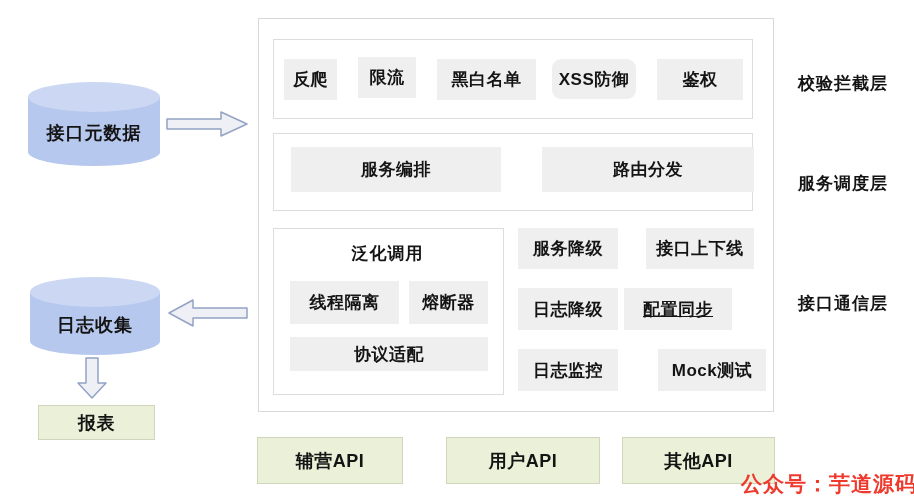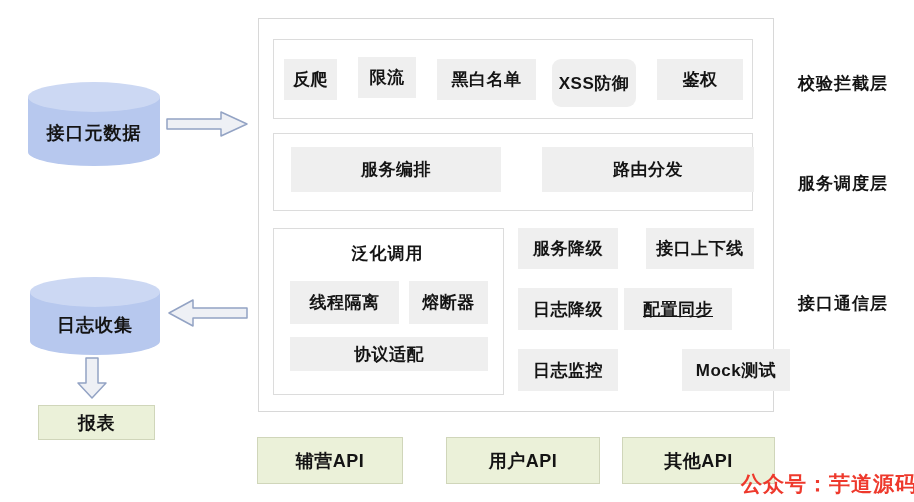--- a/index.html
+++ b/index.html
@@ -47,39 +47,39 @@
 <body>
 
 <div class="stage">
 
   <div class="frame" style="left:258px;top:18px;width:514px;height:392px;"></div>
 
   <div class="layerbox" style="left:273px;top:39px;width:478px;height:78px;"></div>
   <div class="module" style="left:284px;top:59px;width:53px;height:41px;">反爬</div>
   <div class="module" style="left:358px;top:57px;width:58px;height:41px;">限流</div>
   <div class="module" style="left:437px;top:59px;width:99px;height:41px;">黑白名单</div>
-  <div class="module" style="left:552px;top:59px;width:84px;height:48px;border-radius:9px;">XSS防御</div>
+  <div class="module" style="left:552px;top:59px;width:84px;height:40px;border-radius:9px;">XSS防御</div>
   <div class="module" style="left:657px;top:59px;width:86px;height:41px;">鉴权</div>
 
   <div class="layerbox" style="left:273px;top:133px;width:478px;height:76px;"></div>
   <div class="module" style="left:291px;top:147px;width:210px;height:45px;">服务编排</div>
   <div class="module" style="left:526px;top:147px;width:212px;height:45px;margin-left:16px;">路由分发</div>
 
   <div class="layerbox" style="left:273px;top:228px;width:229px;height:165px;"></div>
   <div class="grouptitle" style="left:273px;top:242px;width:229px;">泛化调用</div>
   <div class="module" style="left:290px;top:281px;width:109px;height:43px;">线程隔离</div>
   <div class="module" style="left:409px;top:281px;width:79px;height:43px;">熔断器</div>
   <div class="module" style="left:290px;top:337px;width:198px;height:34px;">协议适配</div>
 
   <div class="module" style="left:518px;top:228px;width:100px;height:41px;">服务降级</div>
   <div class="module" style="left:646px;top:228px;width:108px;height:41px;">接口上下线</div>
   <div class="module" style="left:518px;top:288px;width:100px;height:42px;">日志降级</div>
   <div class="module" style="left:624px;top:288px;width:108px;height:42px;text-decoration:underline;">配置同步</div>
   <div class="module" style="left:518px;top:349px;width:100px;height:42px;">日志监控</div>
-  <div class="module" style="left:682px;top:349px;width:108px;height:42px;">Mock测试</div>
+  <div class="module" style="left:658px;top:349px;width:108px;height:42px;">Mock测试</div>
 
   <div class="layerlabel" style="left:798px;top:72px;">校验拦截层</div>
   <div class="layerlabel" style="left:798px;top:172px;">服务调度层</div>
   <div class="layerlabel" style="left:798px;top:292px;">接口通信层</div>
 
   <div class="cyl" style="left:28px;top:82px;width:132px;height:84px;">
     <div class="top"></div>
     <div class="body"></div>
     <div class="label">接口元数据</div>
   </div>

